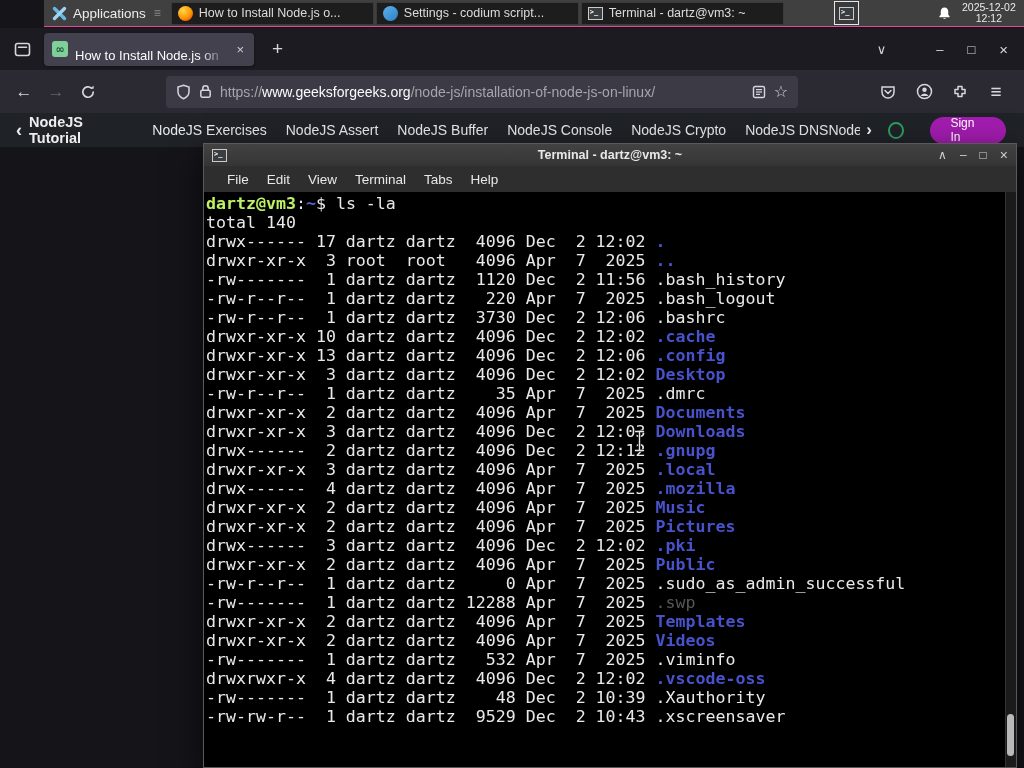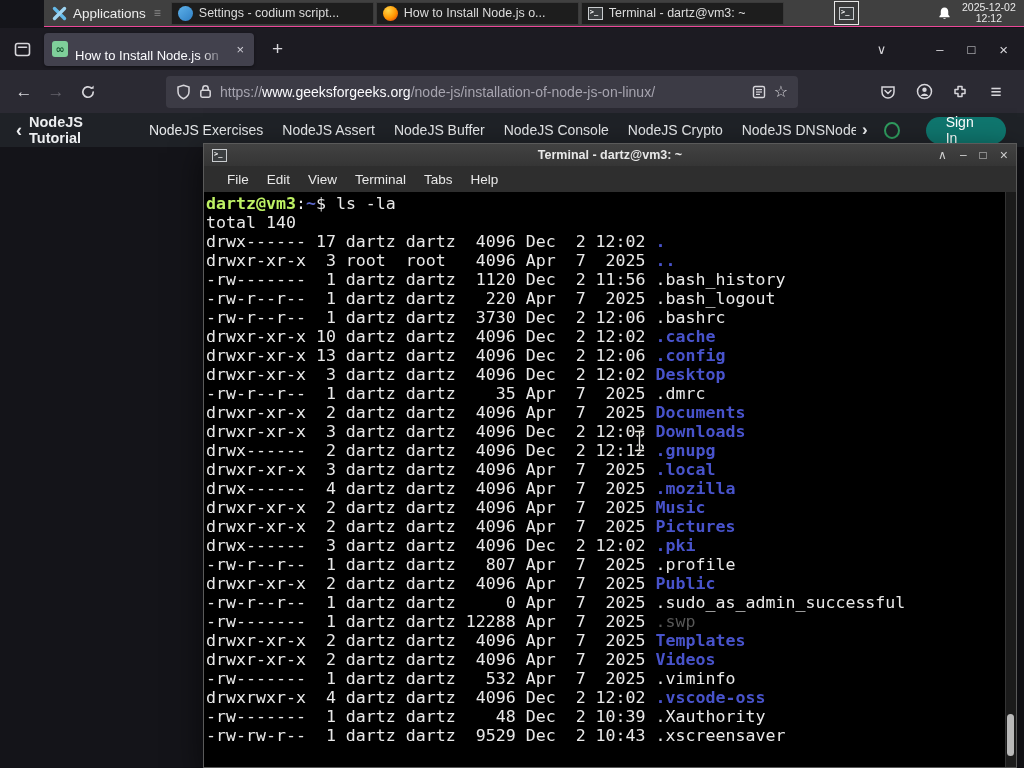--- a/index.html
+++ b/index.html
@@ -64,22 +64,22 @@
   
   #site-nav { position:absolute; left:0; top:113px; width:1024px; height:34px;
               background:#1f2227; display:flex; align-items:center; padding:0 18px 0 16px;
               color:#eceef0; font-size:14px; }
   #site-nav .back { display:flex; align-items:center; gap:7px; font-weight:bold; font-size:14.5px; }
   #site-nav .back .chev { font-size:18px; font-weight:bold; }
   #site-nav .lnk { margin-left:19px; color:#e6e8ea; white-space:nowrap; }
   #site-nav .lnk.cut { max-width:40px; overflow:hidden; }
   #site-nav .more { margin-left:6px; font-weight:bold; font-size:17px; }
   #search-ico { width:17px; height:17px; border:2.5px solid #2f9d5f; border-radius:50%; margin-left:16px; }
-  #signin { margin-left:26px; background:#0f766e; border-radius:14px; height:27px;
-            padding:0 20px; display:flex; align-items:center; font-size:14px; color:#fff; }
+  #signin { margin-left:26px; background:#a21caf; border-radius:14px; height:27px;
+            padding:0 20px; display:flex; align-items:center; font-size:12px; color:#fff; }
 
   #page-content { position:absolute; left:0; top:147px; width:1024px; height:621px; background:#141419; }
 
   
   #terminal { position:absolute; left:203px; top:143px; width:814px; height:625px;
               border:1px solid #5a5a5a; box-shadow:0 10px 30px rgba(0,0,0,.6); z-index:5;
               display:flex; flex-direction:column; }
   #term-title { height:22px; background:linear-gradient(#424242,#353535);
                 display:flex; align-items:center; position:relative; flex:0 0 22px; }
   #term-title .tico { margin-left:8px; }
@@ -114,26 +114,26 @@
   <div id="apps-btn">
     <svg class="glyph" width="15" height="15" viewBox="0 0 15 15">
       <line x1="2.5" y1="2.5" x2="12.5" y2="12.5" stroke="#64b9e8" stroke-width="3.4" stroke-linecap="round"></line>
       <line x1="12.5" y1="2.5" x2="2.5" y2="12.5" stroke="#9ed4f2" stroke-width="3.4" stroke-linecap="round"></line>
     </svg>
     <span>Applications</span>
     <span class="menu-lines">≡</span>
   </div>
 
   <div class="winbtn">
+    <span class="ico-ff"></span>
+    <span class="lbl">How to Install Node.js o...</span>
+  </div>
+  <div class="winbtn">
     <span class="ico-codium"></span>
     <span class="lbl">Settings - codium script...</span>
-  </div>
-  <div class="winbtn">
-    <span class="ico-ff"></span>
-    <span class="lbl">How to Install Node.js o...</span>
   </div>
   <div class="winbtn">
     <span class="term-ico"></span>
     <span class="lbl">Terminal - dartz@vm3: ~</span>
   </div>
 
   <div id="launcher">
     <span class="term-ico"></span>
   </div>
 
@@ -274,21 +274,20 @@
         <div class="tline"><span>drwxr-xr-x  3 dartz dartz  4096 Dec  2 12:02 </span><span class="fn-dir">Desktop</span></div>
         <div class="tline"><span>-rw-r--r--  1 dartz dartz    35 Apr  7  2025 </span><span class="fn-file">.dmrc</span></div>
         <div class="tline"><span>drwxr-xr-x  2 dartz dartz  4096 Apr  7  2025 </span><span class="fn-dir">Documents</span></div>
         <div class="tline"><span>drwxr-xr-x  3 dartz dartz  4096 Dec  2 12:03 </span><span class="fn-dir">Downloads</span></div>
         <div class="tline"><span>drwx------  2 dartz dartz  4096 Dec  2 12:12 </span><span class="fn-dir">.gnupg</span></div>
         <div class="tline"><span>drwxr-xr-x  3 dartz dartz  4096 Apr  7  2025 </span><span class="fn-dir">.local</span></div>
         <div class="tline"><span>drwx------  4 dartz dartz  4096 Apr  7  2025 </span><span class="fn-dir">.mozilla</span></div>
         <div class="tline"><span>drwxr-xr-x  2 dartz dartz  4096 Apr  7  2025 </span><span class="fn-dir">Music</span></div>
         <div class="tline"><span>drwxr-xr-x  2 dartz dartz  4096 Apr  7  2025 </span><span class="fn-dir">Pictures</span></div>
         <div class="tline"><span>drwx------  3 dartz dartz  4096 Dec  2 12:02 </span><span class="fn-dir">.pki</span></div>
-        <div class="tline"><span>-rw-r--r--  1 dartz dartz   807 Apr  7  2025 </span><span class="fn-file">.profile</span></div>
         <div class="tline"><span>drwxr-xr-x  2 dartz dartz  4096 Apr  7  2025 </span><span class="fn-dir">Public</span></div>
         <div class="tline"><span>-rw-r--r--  1 dartz dartz     0 Apr  7  2025 </span><span class="fn-file">.sudo_as_admin_successful</span></div>
         <div class="tline"><span>-rw-------  1 dartz dartz 12288 Apr  7  2025 </span><span class="fn-dim">.swp</span></div>
         <div class="tline"><span>drwxr-xr-x  2 dartz dartz  4096 Apr  7  2025 </span><span class="fn-dir">Templates</span></div>
         <div class="tline"><span>drwxr-xr-x  2 dartz dartz  4096 Apr  7  2025 </span><span class="fn-dir">Videos</span></div>
         <div class="tline"><span>-rw-------  1 dartz dartz   532 Apr  7  2025 </span><span class="fn-file">.viminfo</span></div>
         <div class="tline"><span>drwxrwxr-x  4 dartz dartz  4096 Dec  2 12:02 </span><span class="fn-dir">.vscode-oss</span></div>
         <div class="tline"><span>-rw-------  1 dartz dartz    48 Dec  2 10:39 </span><span class="fn-file">.Xauthority</span></div>
         <div class="tline"><span>-rw-rw-r--  1 dartz dartz  9529 Dec  2 10:43 </span><span class="fn-file">.xscreensaver</span></div>
       </div>

